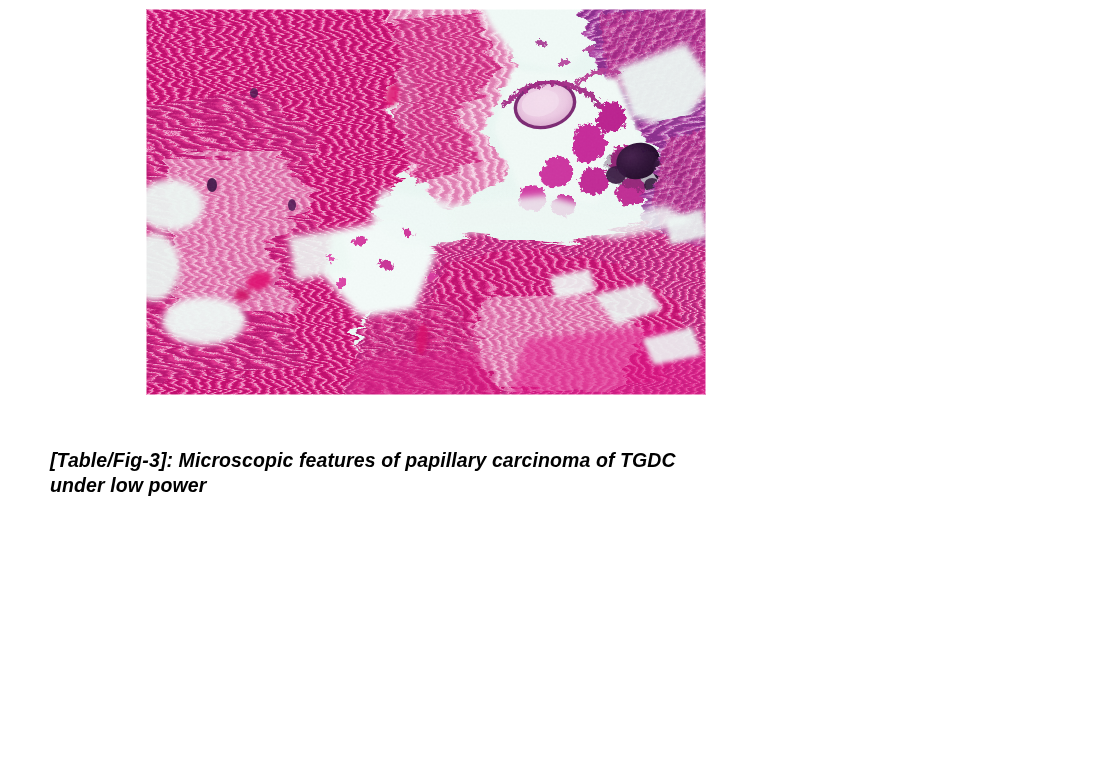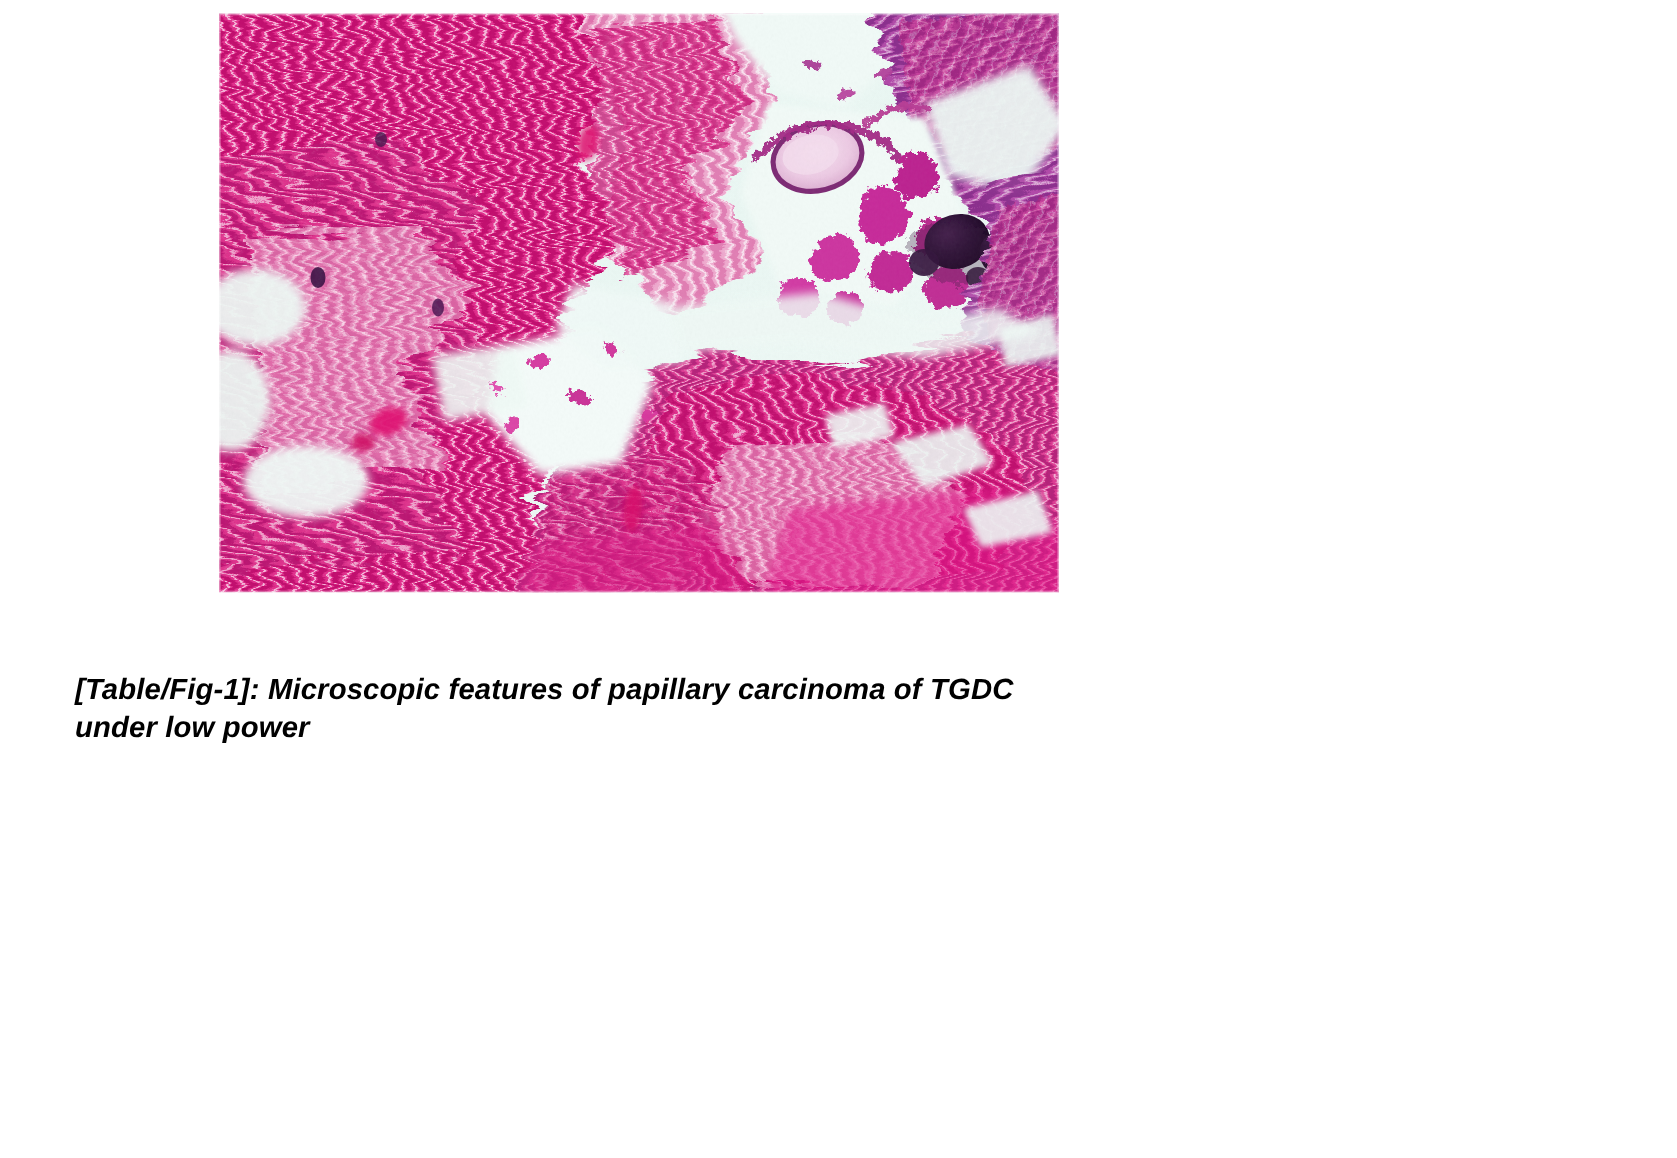--- a/index.html
+++ b/index.html
@@ -293,16 +293,16 @@
           <ellipse cx="246" cy="86" rx="7" ry="12" fill="#e01372" transform="rotate(12 246 86)"></ellipse>
         </g>
 
         <rect x="0" y="0" width="560" height="386" filter="url(#grainy)" fill="#b0408c" opacity="0.16"></rect>
 
         <rect x="0" y="0" width="560" height="386" fill="none" stroke="#ffffff" stroke-width="2" opacity="0.5"></rect>
       </g>
     </svg>
   </div>
 
-  <div id="figure-caption">[Table/Fig-1]: Microscopic features of papillary carcinoma of TGDC
+  <div id="figure-caption">[Table/Fig-3]: Microscopic features of papillary carcinoma of TGDC
 under low power</div>
 
 </div>
 
 </body></html>

